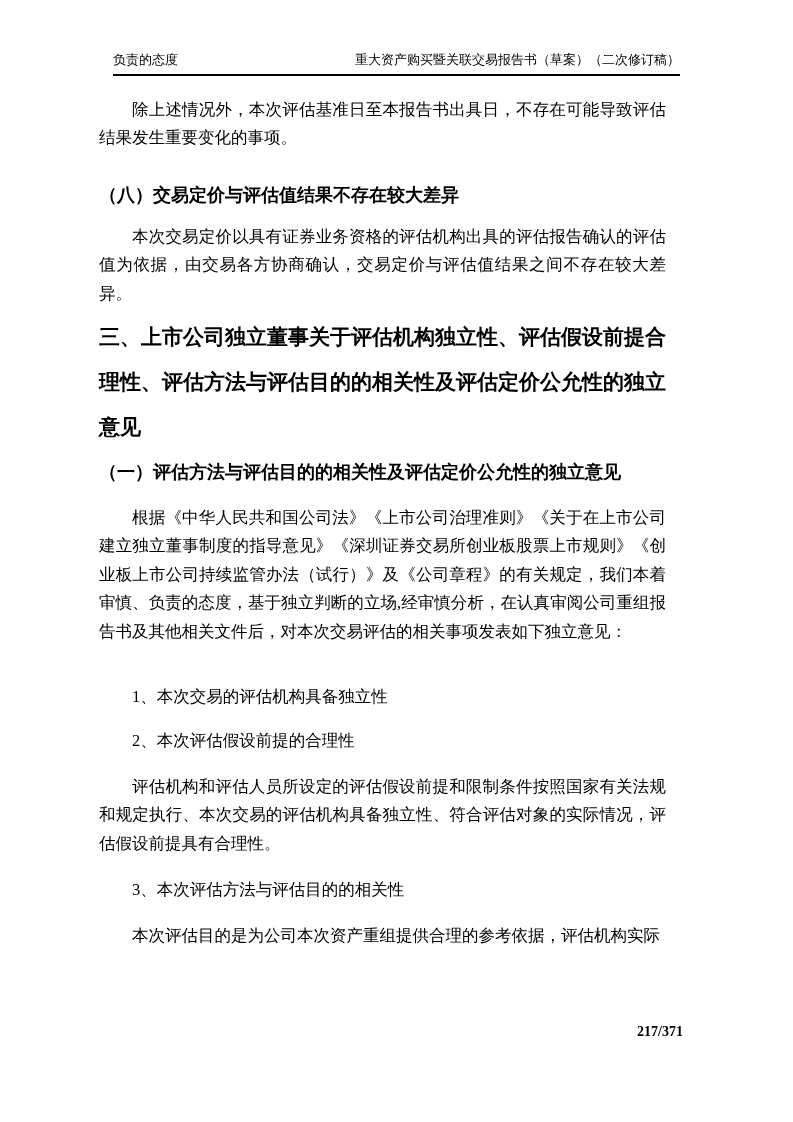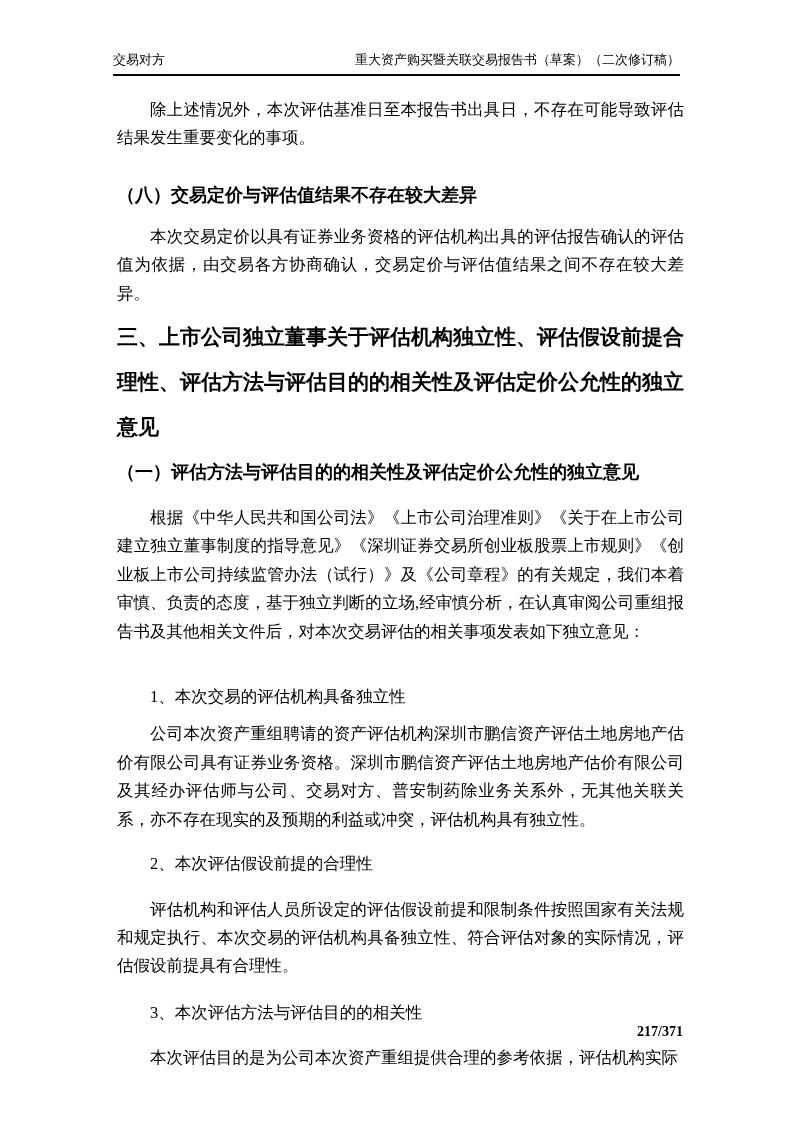--- a/index.html
+++ b/index.html
@@ -27,21 +27,21 @@
     line-height: 17px;
     border-bottom: 2px solid #000;
     padding-bottom: 6px;
   }
   .header .hleft  { white-space: nowrap; }
   .header .hright { white-space: nowrap; }
 
   .content {
     position: absolute;
     top: 90px;
-    left: 117px;
+    left: 99px;
     width: 567px;
     font-size: 16.5px;
     line-height: 28.4px;
     text-align: justify;
     text-justify: inter-ideograph;
     text-align-last: left;
   }
 
   .para {
     text-indent: 33px;
@@ -88,41 +88,40 @@
     font-weight: 700;
     font-family: "Liberation Serif", "DejaVu Serif", serif;
   }
 </style>
 </head>
 <body>
 
 <div class="page">
 
   <div class="header">
-    <span class="hleft">交易对方</span>
+    <span class="hleft">负责的态度</span>
     <span class="hright">重大资产购买暨关联交易报告书（草案）（二次修订稿）</span>
   </div>
 
   <div class="content">
 
     <p class="para mt-p0">除上述情况外，本次评估基准日至本报告书出具日，不存在可能导致评估结果发生重要变化的事项。</p>
 
     <h3 class="h-paren mt-h8">（八）交易定价与评估值结果不存在较大差异</h3>
 
     <p class="para mt-p2">本次交易定价以具有证券业务资格的评估机构出具的评估报告确认的评估值为依据，由交易各方协商确认，交易定价与评估值结果之间不存在较大差异。</p>
 
     <h2 class="h-num mt-h3">三、上市公司独立董事关于评估机构独立性、评估假设前提合理性、评估方法与评估目的的相关性及评估定价公允性的独立意见</h2>
 
     <h3 class="h-paren mt-h1">（一）评估方法与评估目的的相关性及评估定价公允性的独立意见</h3>
 
     <p class="para mt-p3">根据《中华人民共和国公司法》《上市公司治理准则》《关于在上市公司建立独立董事制度的指导意见》《深圳证券交易所创业板股票上市规则》《创业板上市公司持续监管办法（试行）》及《公司章程》的有关规定，我们本着审慎、负责的态度，基于独立判断的立场,经审慎分析，在认真审阅公司重组报告书及其他相关文件后，对本次交易评估的相关事项发表如下独立意见：</p>
 
     <p class="item mt-i1">1、本次交易的评估机构具备独立性</p>
 
-    <p class="para mt-p4">公司本次资产重组聘请的资产评估机构深圳市鹏信资产评估土地房地产估价有限公司具有证券业务资格。深圳市鹏信资产评估土地房地产估价有限公司及其经办评估师与公司、交易对方、普安制药除业务关系外，无其他关联关系，亦不存在现实的及预期的利益或冲突，评估机构具有独立性。</p>
 
     <p class="item mt-i2">2、本次评估假设前提的合理性</p>
 
     <p class="para mt-p5">评估机构和评估人员所设定的评估假设前提和限制条件按照国家有关法规和规定执行、本次交易的评估机构具备独立性、符合评估对象的实际情况，评估假设前提具有合理性。</p>
 
     <p class="item mt-i3">3、本次评估方法与评估目的的相关性</p>
 
     <p class="para mt-p6">本次评估目的是为公司本次资产重组提供合理的参考依据，评估机构实际</p>
 
   </div>

